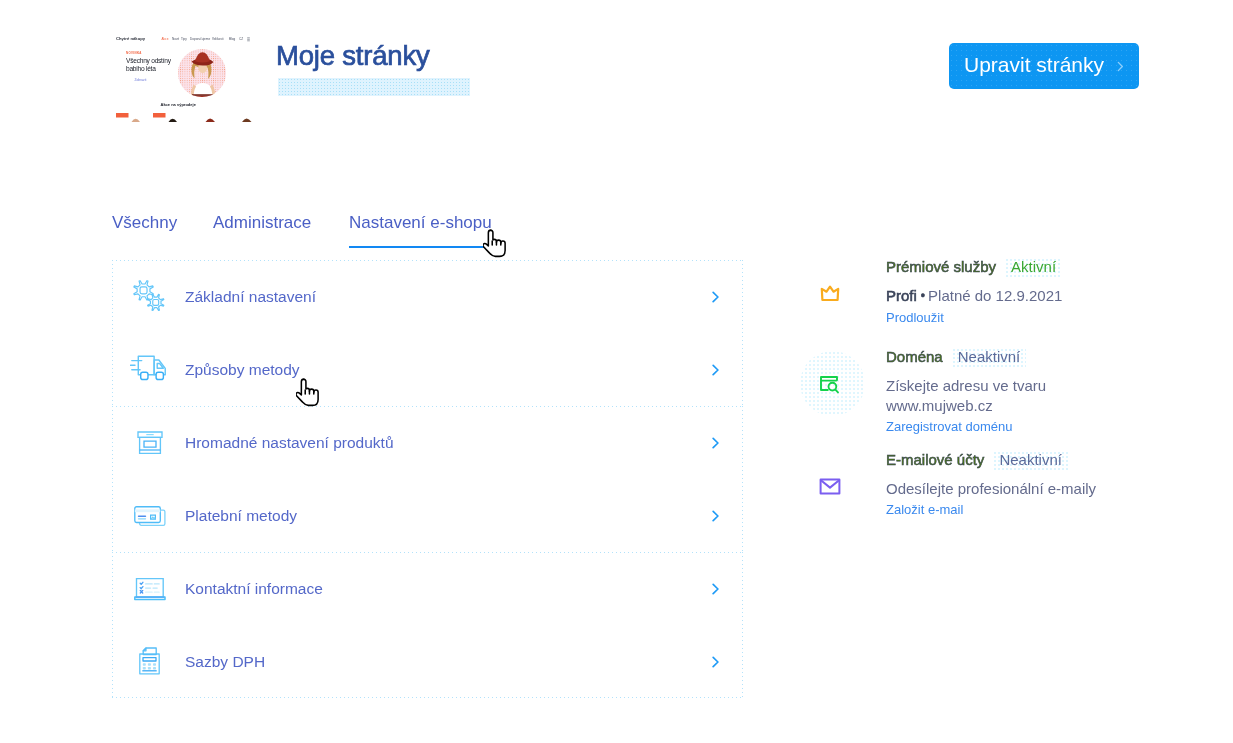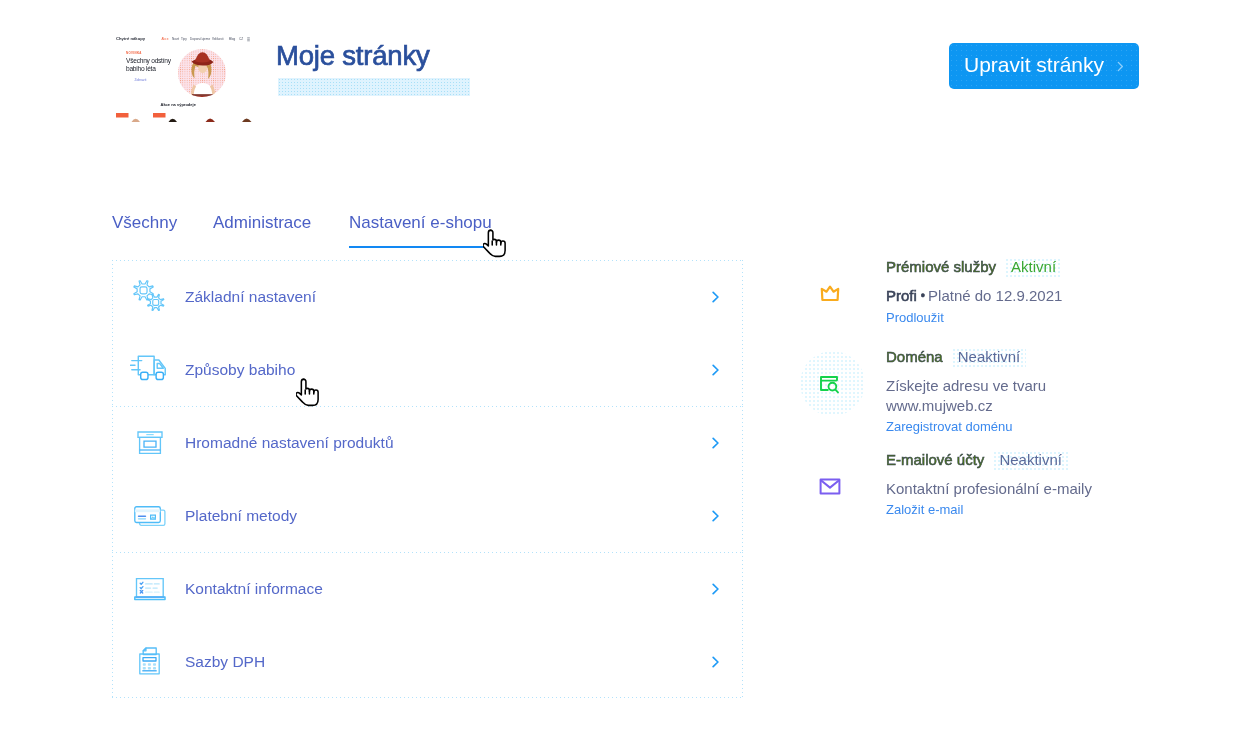--- a/index.html
+++ b/index.html
@@ -159,21 +159,21 @@
 <path d="M7.4 3.0 H21.8 V19.8 H7.4 Z"></path>
 <path d="M21.8 6.4 h4.3 L31.9 14.0 V19.8 H21.8 Z"></path>
 <path d="M24.6 9.5 h2.2 l3.4 4.4 h-5.6 z" stroke-width="1.3"></path>
 <rect x="9.6" y="17.5" width="6.6" height="6.6" rx="1.9" stroke="#3aaff7" fill="#fff"></rect>
 <rect x="23.6" y="17.5" width="6.6" height="6.6" rx="1.9" stroke="#3aaff7" fill="#fff"></rect>
 <path d="M1.5 6.9 H10.5" stroke-width="1.3"></path>
 <path d="M0.2 11.2 H4.4" stroke-width="1.3"></path>
 <path d="M1.5 15.2 H9.0" stroke-width="1.3"></path>
 </svg>
           </span>
-      <span class="lab">Způsoby babiho</span>
+      <span class="lab">Způsoby metody</span>
       <span class="chev">
             <svg width="7.5" height="12" viewBox="0 0 9 14" fill="none" stroke="#1e9af6" stroke-width="2.0" stroke-linecap="round" stroke-linejoin="round">
               <path d="M1.4 1.4 L7.1 7 L1.4 12.6"></path>
             </svg>
           </span>
     </div>
   </div>
   <div class="group"><span class="redge"></span><span class="bedge"></span>
     <div class="row">
       <span class="ic">
@@ -303,21 +303,21 @@
           <svg width="22" height="17" viewBox="0 0 22 17" fill="none" stroke="#7b5ef0" stroke-width="2.0" stroke-linejoin="round" stroke-linecap="round">
 <path d="M1.6 1.5 H20.4 V15.5 H1.6 Z"></path>
 <path d="M1.9 2.2 L11.0 9.6 L20.1 2.2"></path>
           </svg>
         </span>
     <div class="sbody">
       <div class="sttl-row">
         <span class="sttl">E-mailové účty</span>
         <span class="badge inactive">Neaktivní</span>
       </div>
-      <div class="sdesc">Kontaktní profesionální e-maily</div>
+      <div class="sdesc">Odesílejte profesionální e-maily</div>
       <div class="slink">Založit e-mail</div>
     </div>
   </div>
 </div>
 <div class="cursor" style="left:483px;top:229px"><svg width="27" height="33" viewBox="0 0 26 32">
 <g fill="#ffffff" stroke="#000000" stroke-width="1.5" stroke-linejoin="round" stroke-linecap="round">
 <path d="M7.6 1.1 c-1.45 0 -2.5 1.05 -2.5 2.5 v12.8 l-1.9 -1.75
          c-0.95 -0.85 -2.45 -0.8 -3.05 0.35 c-0.45 0.85 -0.2 1.7 0.5 2.4
          l4.95 5.25 c1.6 1.7 3.2 3.9 6.3 3.9 h3.9
          c3.6 0 5.55 -2.35 5.55 -5.8 v-7.05

